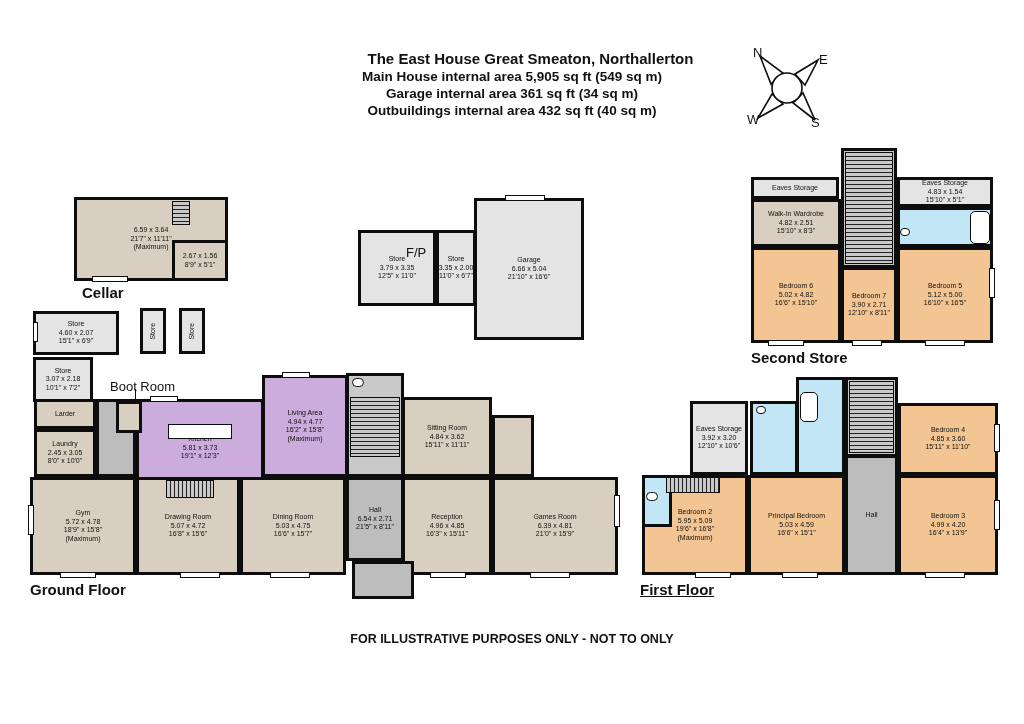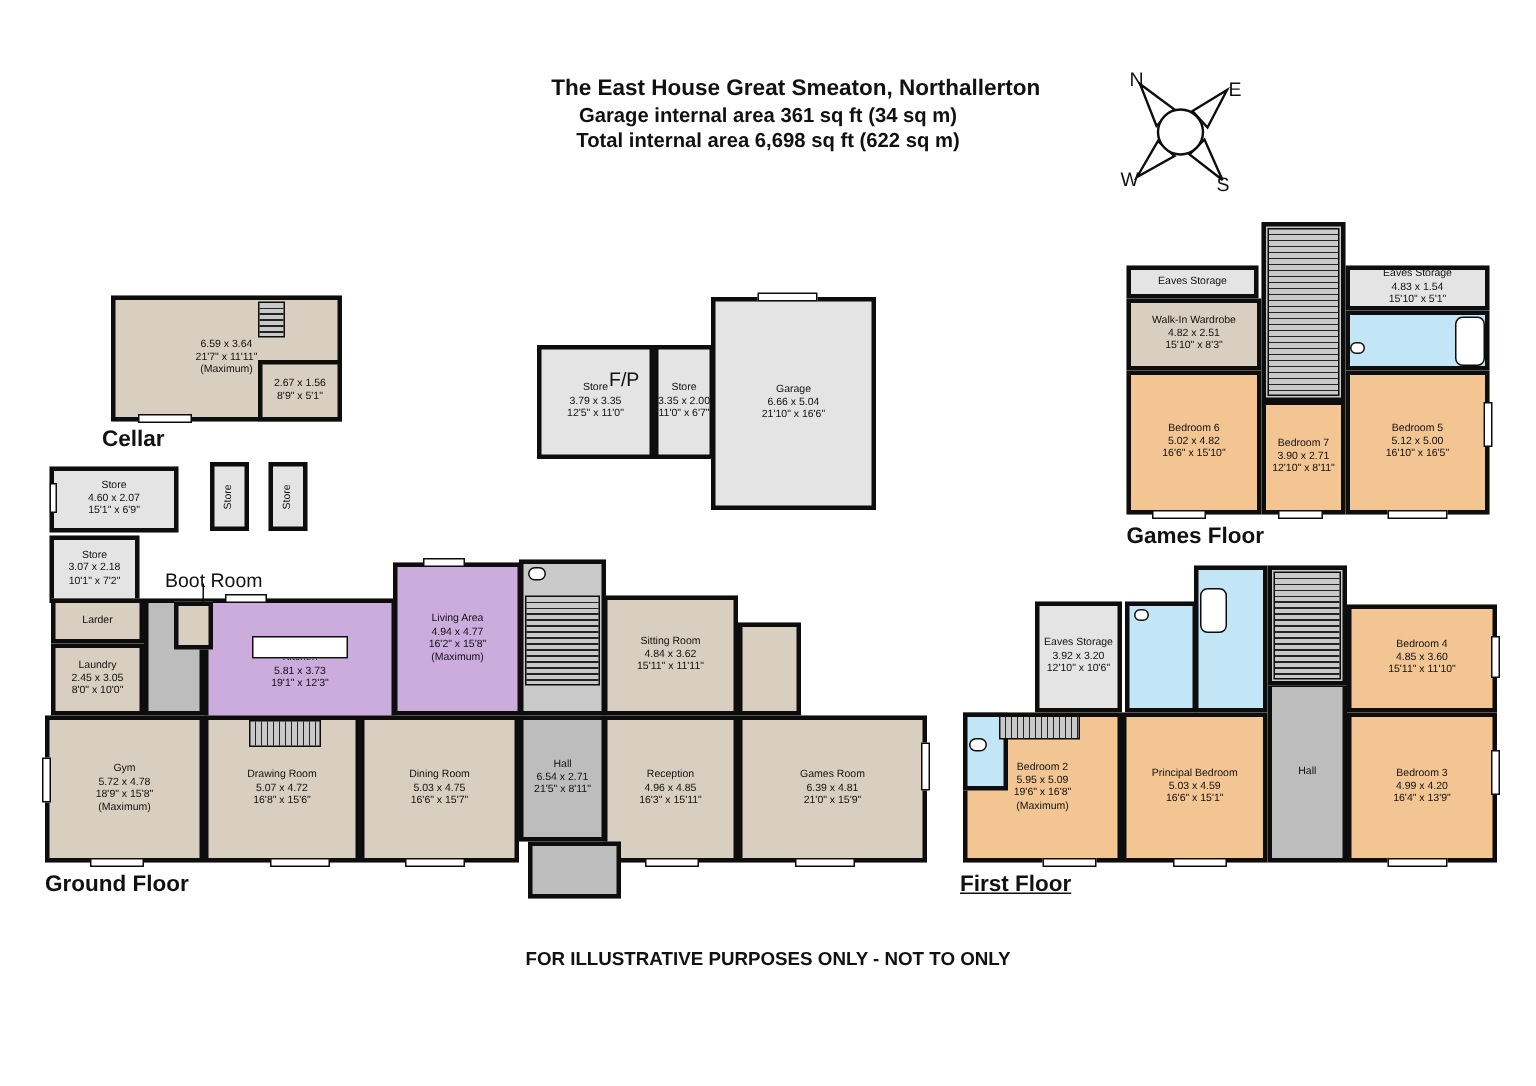--- a/index.html
+++ b/index.html
@@ -28,22 +28,23 @@
             vertical-align:middle;margin-right:7px;}
   .compass{position:absolute;left:733px;top:42px;}
 </style>
 </head>
 <body>
 
 <div class="canvas">
 
   <div class="title-block">
     <div class="t1">The East House Great Smeaton, Northallerton</div>
+    <div class="t2">Main House internal area 5,905 sq ft (549 sq m)</div>
     <div class="t2">Garage internal area 361 sq ft (34 sq m)</div>
-    <div class="t2">Total internal area 6,698 sq ft (622 sq m)</div>
+    <div class="t2">Outbuildings internal area 432 sq ft (40 sq m)</div>
   </div>
 
   <svg class="compass" width="104" height="92" viewBox="0 0 104 92">
     <g stroke="#0d0d0d" stroke-width="1.6" fill="#fff">
       <polygon points="27,14 50,31 38,42"></polygon>
       <polygon points="85,18 62,32 72,43"></polygon>
       <polygon points="25,76 39,52 50,62"></polygon>
       <polygon points="82,78 60,61 70,51"></polygon>
       <circle cx="54" cy="46" r="15"></circle>
     </g>
@@ -247,23 +248,23 @@
       <div class="window" style="left: 994px; top: 424px; width: 6px; height: 28px;"></div>
       <div class="window" style="left: 33px; top: 322px; width: 5px; height: 20px;"></div>
       <div class="fixture rect" style="left: 168px; top: 424px; width: 64px; height: 15px;"></div>
       <div class="fixture round" style="left: 970px; top: 211px; width: 20px; height: 33px;"></div>
       <div class="fixture round" style="left: 800px; top: 392px; width: 18px; height: 30px;"></div>
       <div class="fixture round" style="left: 352px; top: 378px; width: 12px; height: 9px;"></div>
       <div class="fixture round" style="left: 646px; top: 492px; width: 12px; height: 9px;"></div>
       <div class="fixture round" style="left: 900px; top: 228px; width: 10px; height: 8px;"></div>
       <div class="fixture round" style="left: 756px; top: 406px; width: 10px; height: 8px;"></div>
       <div class="fixture line" style="left: 135px; top: 389px; width: 1px; height: 13px;"></div>
-      <div class="floor-label" style="left: 68px; top: 284px;">Cellar</div>
+      <div class="floor-label" style="left: 82px; top: 284px;">Cellar</div>
       <div class="floor-label" style="left: 30px; top: 581px;">Ground Floor</div>
-      <div class="floor-label" style="left: 751px; top: 349px;">Games Floor</div>
+      <div class="floor-label" style="left: 751px; top: 349px;">Second Store</div>
       <div class="floor-label" style="left: 640px; top: 581px; text-decoration: underline;">First Floor</div>
       <div class="small-label" style="left: 110px; top: 379px;">Boot Room</div>
       <div class="small-label" style="left: 406px; top: 245px;">F/P</div>
     </div>
 
   <div class="footer">
     <div class="f1">FOR ILLUSTRATIVE PURPOSES ONLY - NOT TO ONLY</div>
   </div>
 
 </div>

